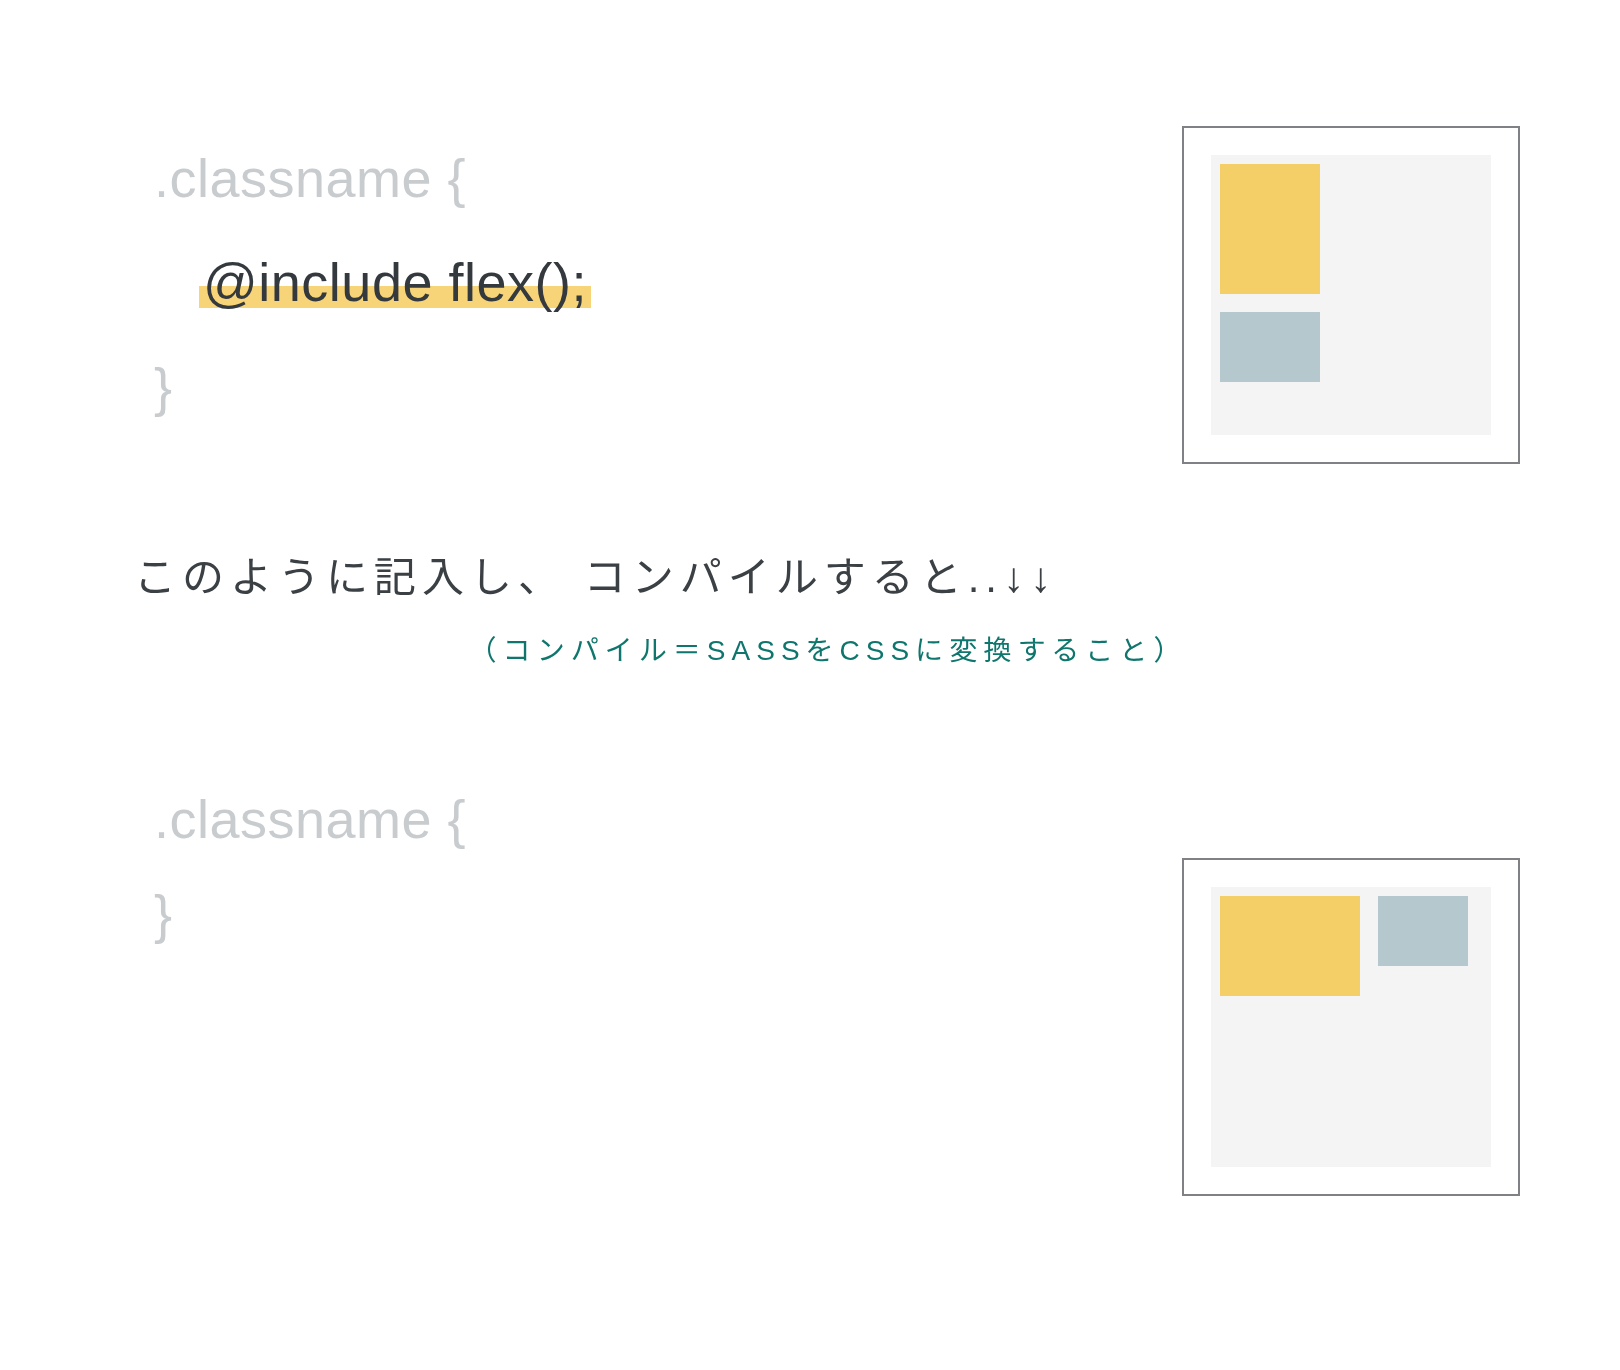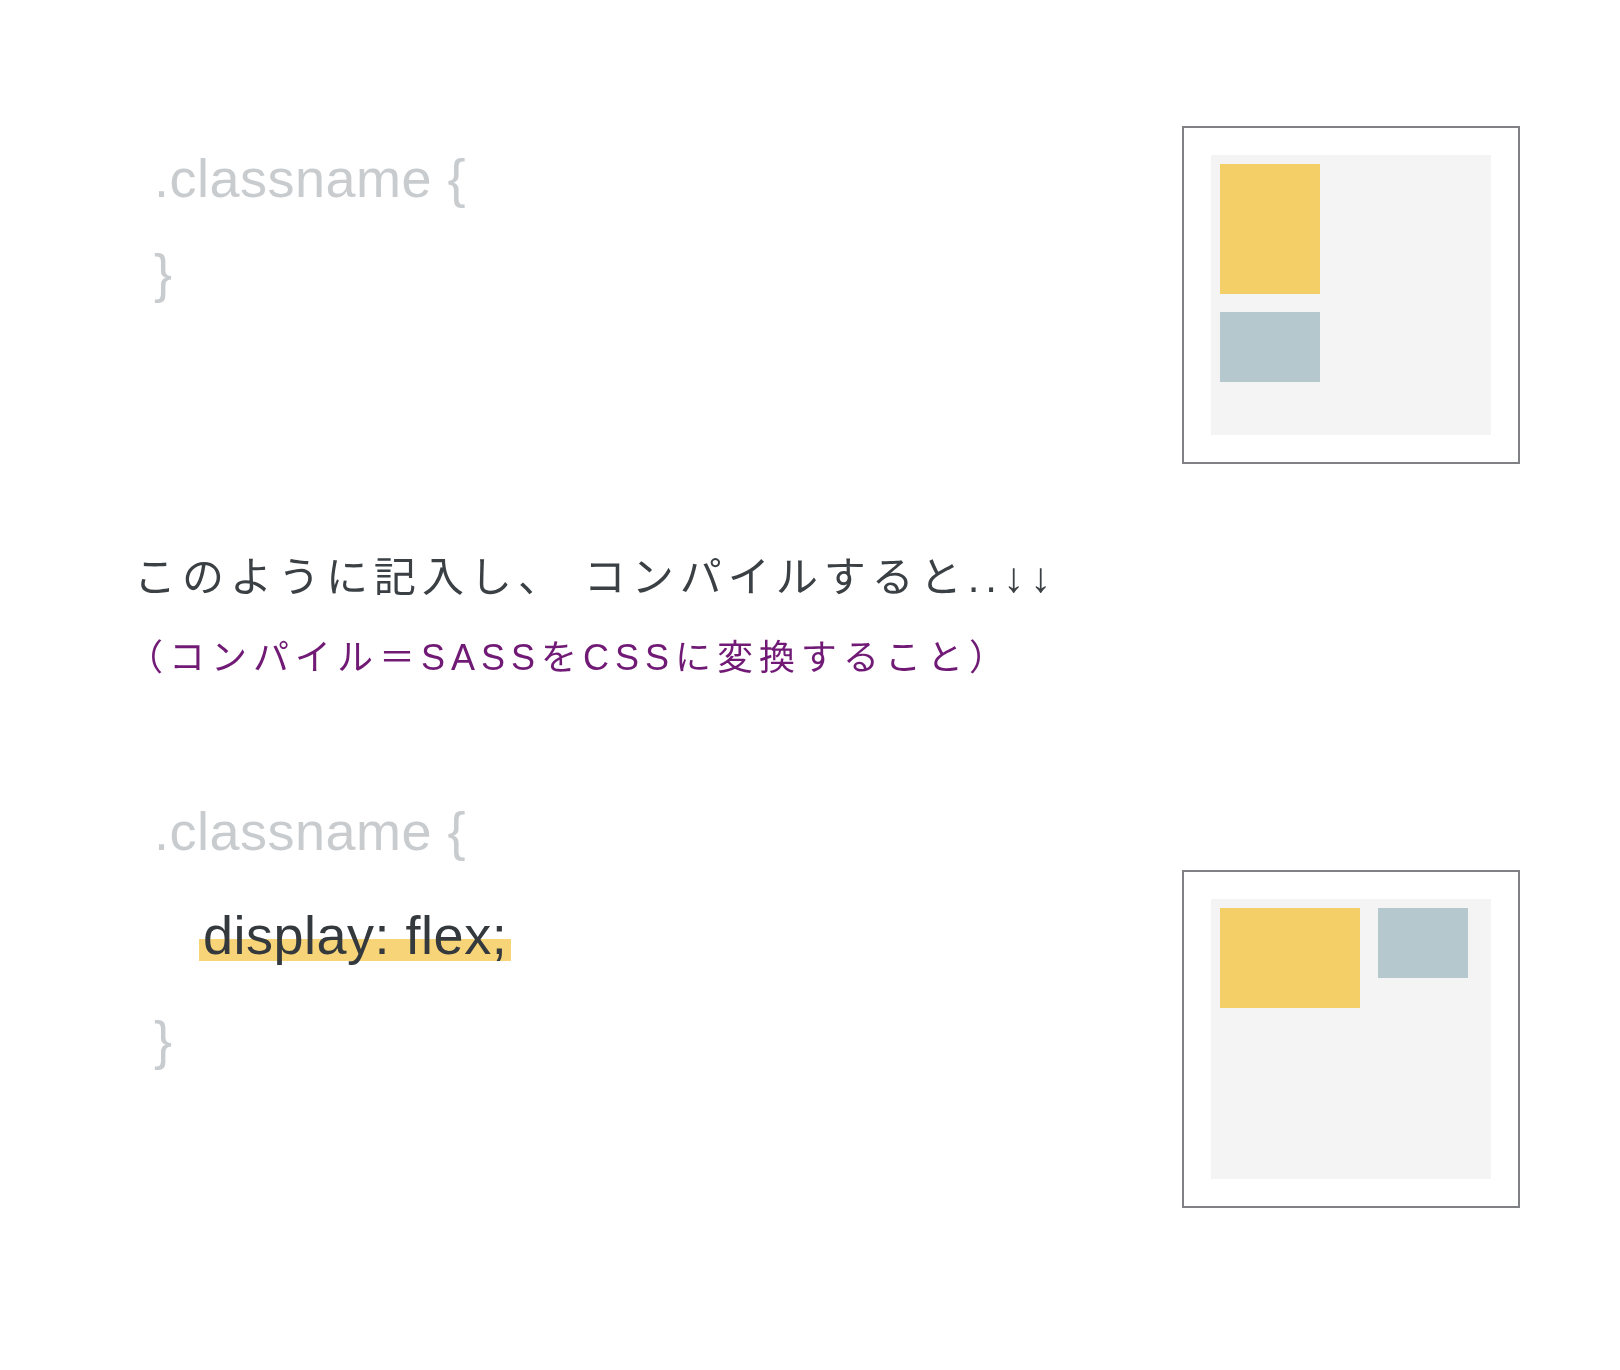--- a/index.html
+++ b/index.html
@@ -67,51 +67,52 @@
   .d1 .box-blue   { width: 100px; height: 70px; }
   .d2 .box-yellow { width: 140px; height: 100px; }
   .d2 .box-blue   { width: 90px;  height: 70px;  }
   .caption-main {
     font-size: 42px;
     color: #3b4045;
     margin: 70px 0 24px 16px;
     letter-spacing: 6px;
   }
   .caption-sub {
-    font-size: 36px;
-    color: #701a75;
+    font-size: 28px;
+    color: #0f766e;
     letter-spacing: 6px;
     margin-bottom: 90px;
+    text-align: center;
   }
   .second-row { margin-top: 10px; }
   .z { position: relative; z-index: 0; }
 </style>
 </head>
 <body>
 
 <div class="row">
   <div class="code-block z">
     <div class="code-line"><span class="selector">.classname {</span></div>
+    <div class="code-line"><span class="indent"><span class="hl">@include flex();</span></span></div>
     <div class="code-line"><span class="brace">}</span></div>
   </div>
   <div class="diagram d1">
     <div class="diagram-inner col-layout">
       <div class="box-yellow"></div>
       <div class="box-blue"></div>
     </div>
   </div>
 </div>
 
 <div class="caption-main">このように記入し、 コンパイルすると..↓↓</div>
 <div class="caption-sub">（コンパイル＝SASSをCSSに変換すること）</div>
 
 <div class="row second-row">
   <div class="code-block z">
     <div class="code-line"><span class="selector">.classname {</span></div>
-    <div class="code-line"><span class="indent"><span class="hl">display: flex;</span></span></div>
     <div class="code-line"><span class="brace">}</span></div>
   </div>
   <div class="diagram d2" style="margin-top:100px;">
     <div class="diagram-inner row-layout">
       <div class="box-yellow"></div>
       <div class="box-blue"></div>
     </div>
   </div>
 </div>
 

